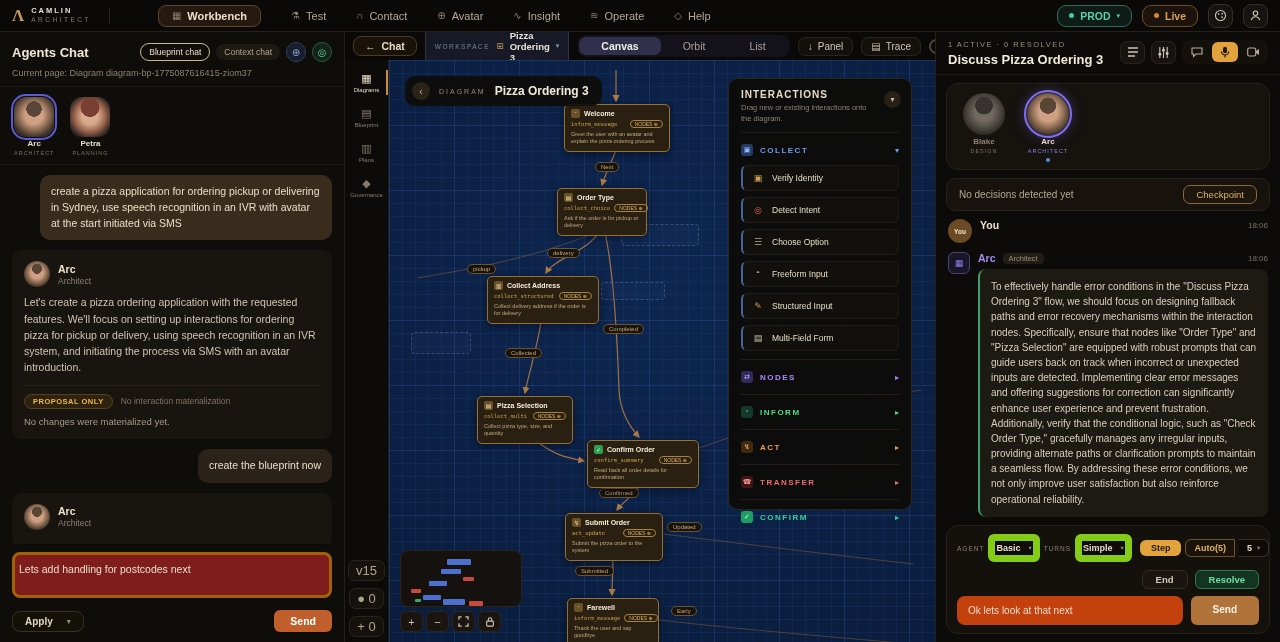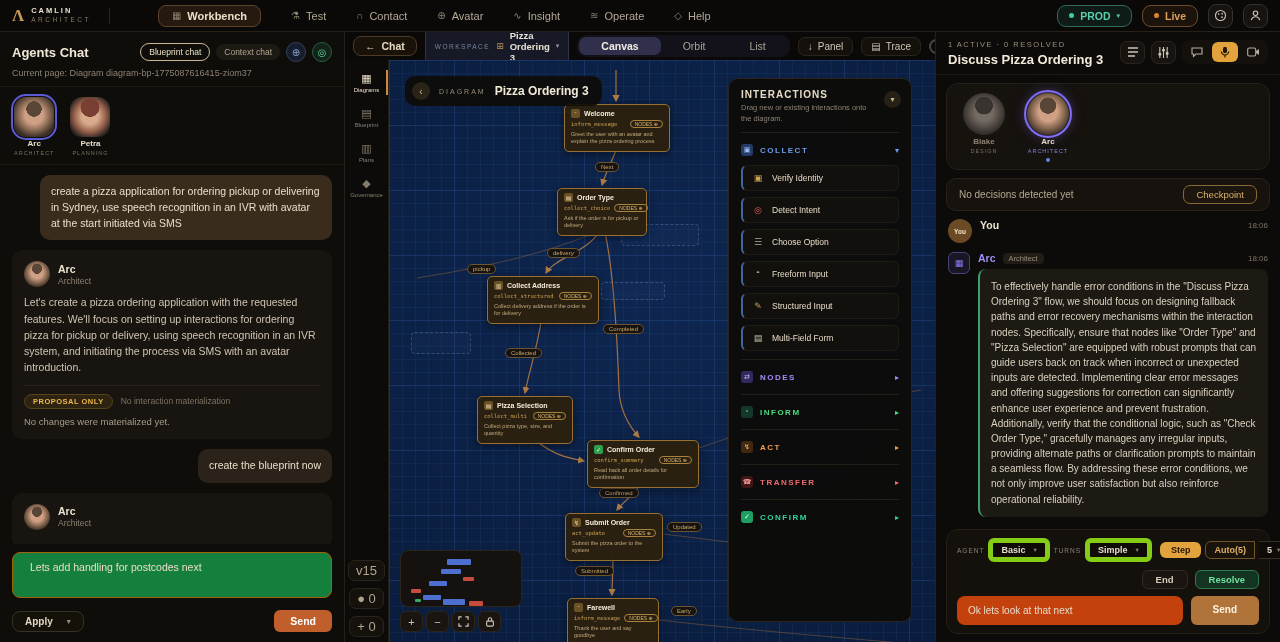--- a/index.html
+++ b/index.html
@@ -57,22 +57,22 @@
   .arc-nm { font-size:10.5px; font-weight:bold; color:#ece2d0; line-height:1.2; }
   .arc-rl { font-size:8.5px; color:#8d8173; }
   .arc-txt { font-size:10.5px; line-height:1.55; color:#cfc4b2; }
   .card-div { height:1px; background:#262019; margin:9px 0 8px; }
   .badge-row { display:flex; align-items:center; gap:8px; margin-bottom:6px; }
   .amber-badge { font-size:7.5px; font-weight:bold; letter-spacing:.5px; color:#ecb64f; background:#2d2310;
     border:1px solid #57431d; border-radius:8px; padding:2px 8px; white-space:nowrap; }
   .badge-note { font-size:8.5px; color:#7e7263; }
   .note-ln { font-size:9.5px; color:#a79b88; margin-top:4px; line-height:1.4; }
   .composer { padding:8px 12px 10px; }
-  .lp-textarea { width:100%; height:46px; background:#15803d; border:1px solid #a16207; border-radius:8px;
-    color:#e8ddca; font-size:10.5px; padding:8px 17px; resize:none; font-family:inherit; }
+  .lp-textarea { width:100%; height:46px; background:#7f1d1d; border:3px solid #a16207; border-radius:8px;
+    color:#e8ddca; font-size:10.5px; padding:8px 4px; resize:none; font-family:inherit; }
   .lp-bottom { display:flex; align-items:center; margin-top:8px; }
   .select-pill { display:flex; align-items:center; gap:14px; background:#141109; border:1px solid #383025;
     border-radius:8px; padding:4px 12px; font-size:10px; font-weight:bold; color:#e0d5c2; cursor:pointer; }
   .send-orange { margin-left:auto; background:#c05f2b; color:#fff; font-size:10.5px; font-weight:bold;
     border-radius:6px; padding:5px 16px; cursor:pointer; }
 
   
   .center { position:absolute; left:345px; top:32px; width:590px; bottom:0; background:#0b0908; }
   .c-toolbar { height:28px; display:flex; align-items:center; gap:8px; padding:0 8px; }
   .chat-btn { display:flex; gap:6px; align-items:center; border:1px solid #4c3a27; background:#191209;
@@ -128,21 +128,21 @@
   .n-ico.green { background:#2f9e4f; color:#eafff0; }
   .n-title { font-size:7px; font-weight:bold; color:#f6ecd8; }
   .n-sub { display:flex; align-items:center; justify-content:space-between; gap:4px; margin-top:2px; }
   .n-type { font-size:5.5px; color:#c9a050; font-family:"DejaVu Sans Mono",monospace; }
   .n-badge { font-size:5px; color:#dcb269; border:1px solid #a9823d; border-radius:5px; padding:0 4px; white-space:nowrap; }
   .n-desc { font-size:5.5px; color:#c0a87c; line-height:1.35; margin-top:3px; }
   .epill { position:absolute; z-index:3; font-size:6px; color:#cda769; background:rgba(24,18,11,.9);
     border:1px solid #6d5430; border-radius:6px; padding:1px 5px; }
   .ghost { position:absolute; border:1px dashed rgba(150,175,215,.28); background:rgba(40,65,110,.16); border-radius:4px; z-index:2; }
 
-  .ipanel { position:absolute; left:339px; top:18px; width:184px; height:544px; background:rgba(13,11,9,.96);
+  .ipanel { position:absolute; left:339px; top:18px; width:184px; height:432px; background:rgba(13,11,9,.96);
     border:1px solid #2b241c; border-radius:10px; padding:10px 12px; z-index:6; }
   .ip-title { font-size:10px; font-weight:bold; letter-spacing:1px; color:#e5dac5; }
   .ip-sub { font-size:7.5px; color:#8d8173; line-height:1.4; margin-top:3px; width:130px; }
   .ip-collapse { position:absolute; right:10px; top:12px; width:17px; height:17px; border-radius:50%;
     background:#262017; color:#c8b88f; font-size:8px; display:flex; align-items:center; justify-content:center; cursor:pointer; }
   .ip-div { height:1px; background:#241e16; margin:8px 0; }
   .sec-head { display:flex; align-items:center; gap:7px; padding:3px 0; cursor:pointer; }
   .sec-ico { width:12px; height:12px; border-radius:3px; font-size:7px; display:flex; align-items:center; justify-content:center; }
   .sec-lbl { font-size:8px; font-weight:bold; letter-spacing:1.5px; flex:1; }
   .sec-chev { font-size:8px; }
@@ -204,22 +204,22 @@
   .you-bubble { margin-top:5px; background:#271f15; border-radius:10px; padding:8px 11px; font-size:10px; color:#e6dac6; width:fit-content; }
   .arc-av { width:22px; height:22px; border-radius:6px; background:#191625; border:1px solid #49427a;
     color:#8b7cf6; font-size:9px; display:flex; align-items:center; justify-content:center; flex:none; }
   .arcp-nm { font-size:10.5px; font-weight:bold; color:#9f8ff5; }
   .arcp-badge { font-size:7.5px; color:#9a8f7c; background:#211c16; border-radius:4px; padding:1px 6px; }
   .arc-big { margin-top:5px; background:#1d1a14; border-left:2px solid #3fa06a; border-radius:8px;
     padding:10px 11px; font-size:10px; line-height:1.52; color:#d9cfbe; }
   .rp-controls { margin:4px 10px 8px; background:#14100c; border:1px solid #251f17; border-radius:12px; padding:8px 10px; }
   .ctl-row1 { display:flex; align-items:center; gap:4px; }
   .ctl-lbl { font-size:6.5px; letter-spacing:1px; color:#8d8173; }
-  .ctl-sel { display:flex; align-items:center; gap:8px; background:#0e0b08; border:5px solid #84cc16;
-    border-radius:6px; padding:2px 8px; font-size:9px; font-weight:bold; color:#e6dccb; cursor:pointer; }
+  .ctl-sel { display:flex; align-items:center; gap:8px; background:#0e0b08; border:7px solid #84cc16;
+    border-radius:6px; padding:2px 1px; font-size:9px; font-weight:bold; color:#e6dccb; cursor:pointer; }
   .ctl-sel .car { font-size:6.5px; color:#8d8173; }
   .step-btn { background:#e2a33c; color:#241705; font-size:9px; font-weight:bold; border-radius:6px; padding:3px 11px; cursor:pointer; }
   .auto-btn { border:1px solid #6e5426; background:#1a130c; color:#e0b064; font-size:9px; font-weight:bold;
     border-radius:6px 0 0 6px; padding:3px 8px; cursor:pointer; }
   .auto-sel { border:1px solid #383027; border-left:none; background:#0e0b08; color:#e6dccb; font-size:9px;
     font-weight:bold; border-radius:0 6px 6px 0; padding:3px 8px; display:flex; gap:5px; align-items:center; cursor:pointer; }
   .ctl-row2 { display:flex; justify-content:flex-end; gap:7px; margin:8px 0 7px; }
   .end-btn { background:#1a1510; border:1px solid #332b22; color:#d5cab8; font-size:9.5px; font-weight:bold;
     border-radius:6px; padding:3px 13px; cursor:pointer; }
   .resolve-btn { background:#143422; border:1px solid #2f7a4c; color:#6fdf9f; font-size:9.5px; font-weight:bold;

